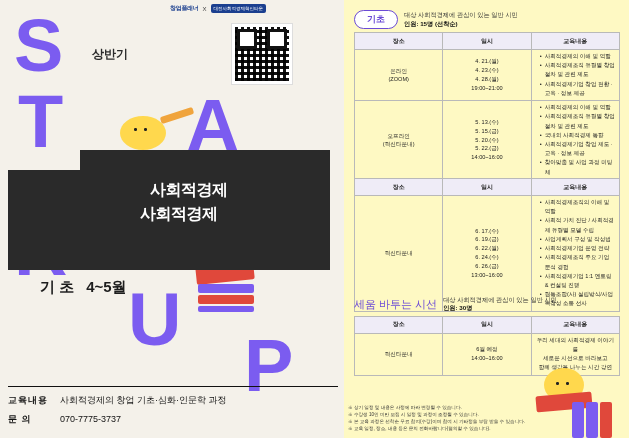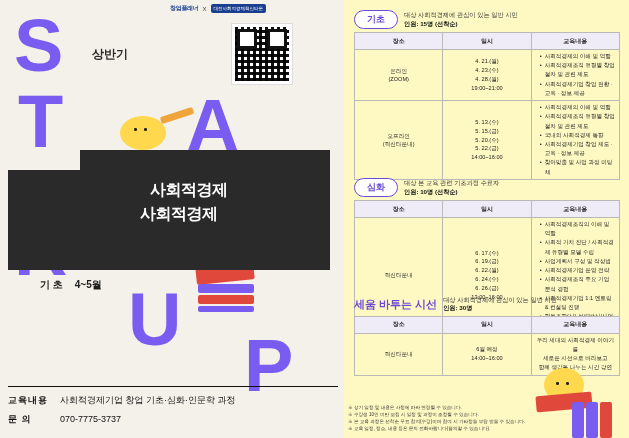--- a/index.html
+++ b/index.html
@@ -77,21 +77,21 @@
   .darkpanel .ttl1{
     position:absolute;left:142px;top:30px;color:#fff;font-size:16px;font-weight:bold;letter-spacing:-.5px;
   }
   .darkpanel .ttl2{
     position:absolute;left:132px;top:54px;color:#fff;font-size:16px;font-weight:bold;letter-spacing:-.5px;
   }
 
   .sched{
     position:absolute;left:28px;top:278px;color:#1d1d1d;
   }
-  .sched div{font-size:10px;font-weight:bold;letter-spacing:6px;margin-bottom:9px;}
+  .sched div{font-size:15px;font-weight:bold;letter-spacing:6px;margin-bottom:9px;}
   .sched span{letter-spacing:0;margin-left:12px;}
 
   .footer{
     position:absolute;left:8px;top:386px;width:330px;
   }
   .footer .row{display:flex;align-items:baseline;margin-bottom:6px;}
   .footer .lab{font-size:9px;font-weight:bold;color:#111;width:52px;letter-spacing:1px;}
   .footer .val{font-size:9px;color:#111;}
   .footer .hr{border-top:1.4px solid #111;margin-bottom:7px;}
 
@@ -181,21 +181,21 @@
   </div>
 
   <div class="sched">
     <div><span>기 초</span><span>4~5월</span></div>
   </div>
 
   <div class="footer">
     <div class="hr"></div>
     <div class="row">
       <span class="lab">교육내용</span>
-      <span class="val">사회적경제기업 창업 기초·심화·인문학 과정</span>
+      <span class="val">사회적경제의 창업 기초·심화·인문학 과정</span>
     </div>
     <div class="row">
       <span class="lab">문   의</span>
       <span class="val">070-7775-3737</span>
     </div>
   </div>
 </div>
 
 <div class="right">
 
@@ -236,27 +236,20 @@
             <li>사회적경제기업 창업 제도 · 교육 · 정보 제공</li>
             <li>찾아맞춤 및 사업 과정 미팅체</li>
           </ul>
         </td>
       </tr>
     </tbody>
       </table>
   </div>
 
   <div class="sec" style="top:178px;">
-    <div class="sec-head">
-      <span class="pill">심화</span>
-      <span class="target">
-        <span>대상  본 교육 관련 기초과정 수료자</span><br>
-        <b>인원: 10명 (선착순)</b>
-      </span>
-    </div>
     <table>
       <tbody>
           <tr>
         <th>장소</th>
         <th>일시</th>
         <th>교육내용</th>
       </tr>
       <tr>
         <td class="place">혁신타운내</td>
         <td class="date">6. 17.(수)<br>6. 19.(금)<br>6. 22.(월)<br>6. 24.(수)<br>6. 26.(금)<br>13:00~16:00</td>
@@ -271,21 +264,21 @@
             <li>협동조합(사) 설립방식/사업 독창성 소통 선사</li>
           </ul>
         </td>
       </tr>
     </tbody>
       </table>
   </div>
 
   <div class="sec" style="top:296px;">
     <div class="sec-head">
-      <span style="font-size:11px;font-weight:bold;color:#6b4bd6;">세움 바투는 시선</span>
+      <span style="font-size:11px;font-weight:normal;color:#6b4bd6;">세움 바투는 시선</span>
       <span class="target">
         <span>대상  사회적경제에 관심이 있는 일반 시민</span><br>
         <b>인원: 30명</b>
       </span>
     </div>
     <table>
       <tbody>
           <tr>
         <th>장소</th>
         <th>일시</th>

